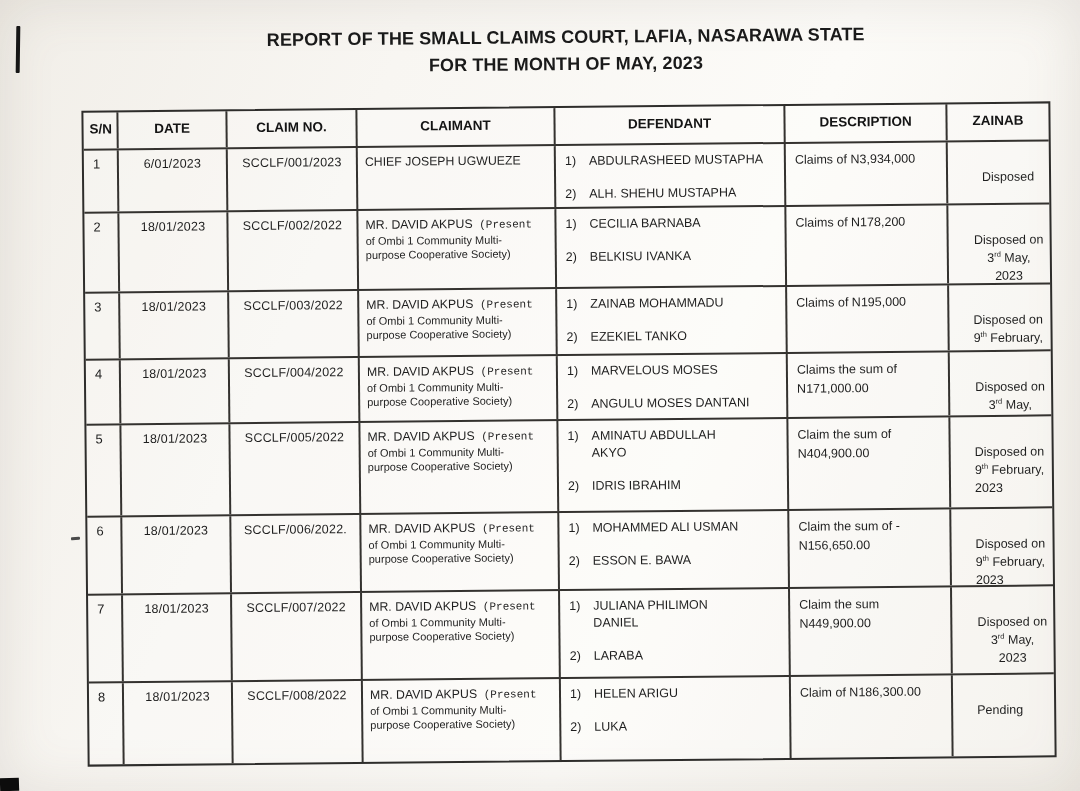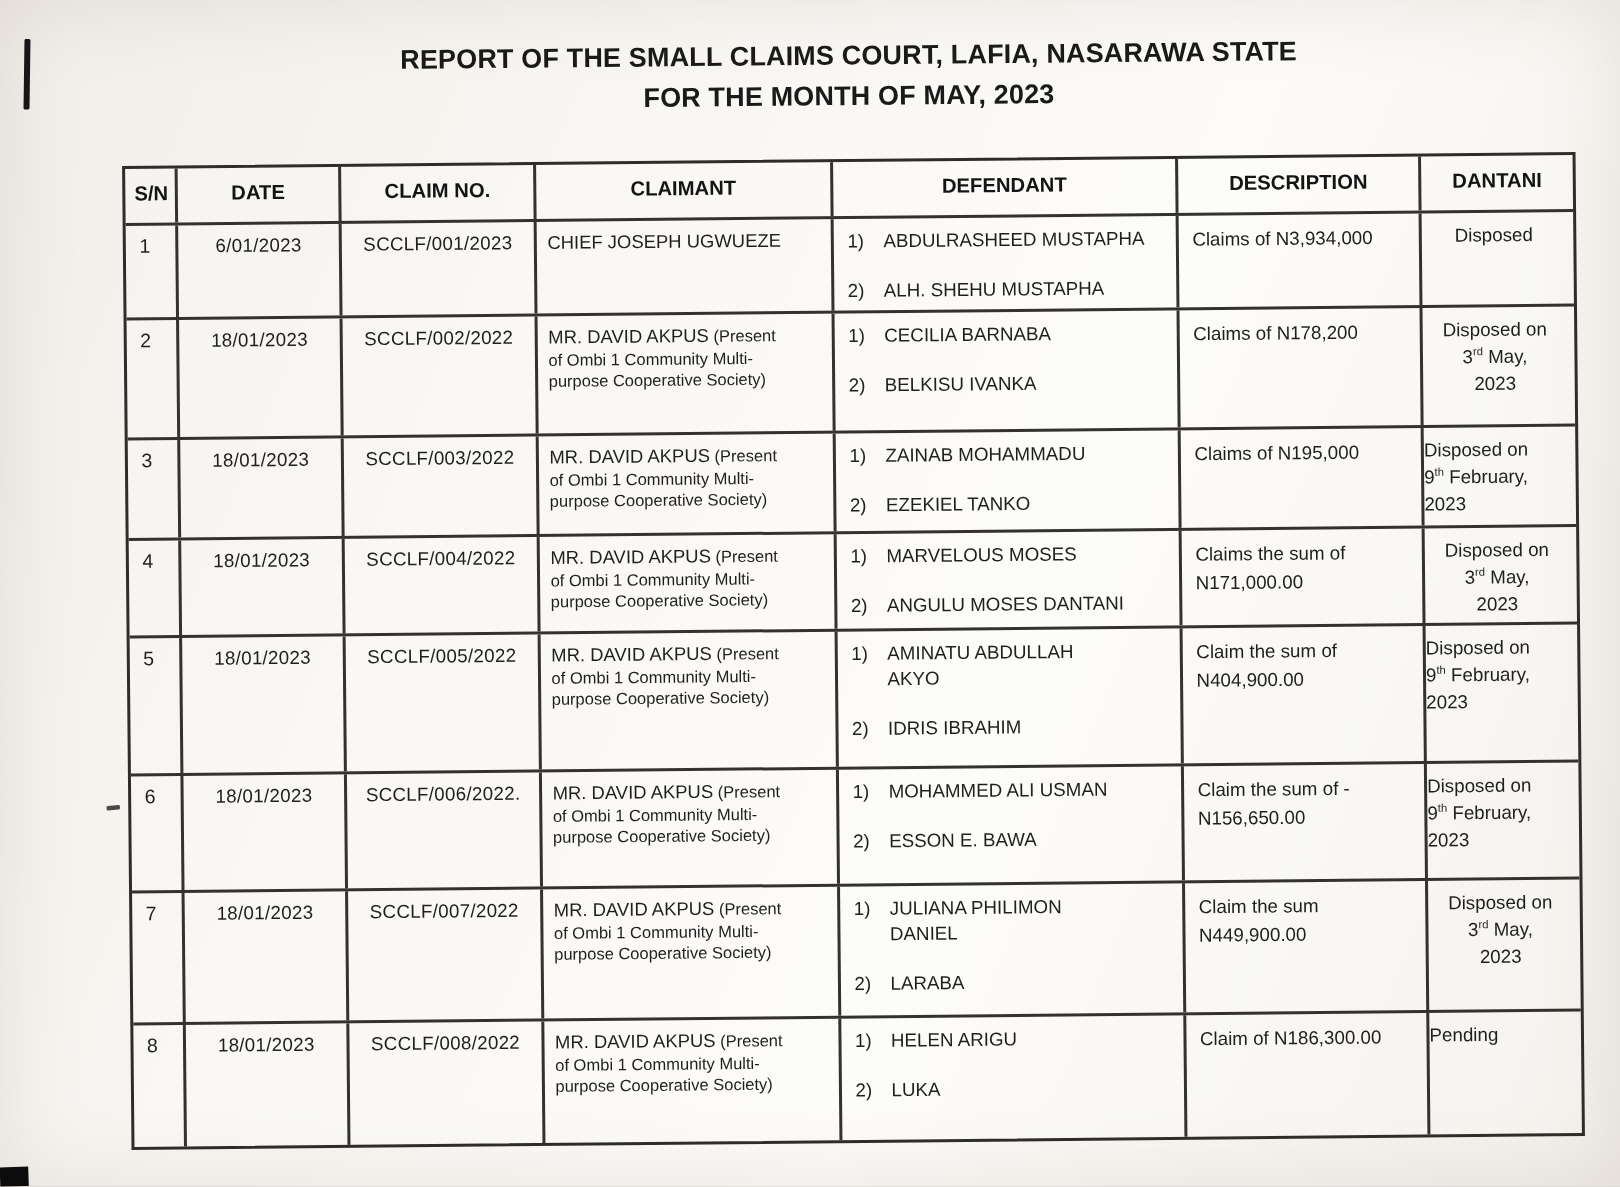--- a/index.html
+++ b/index.html
@@ -46,30 +46,30 @@
   .td:last-child { border-right:none; }
 
   .th { font-weight:700; font-size:13.5px; text-align:center; padding-top:9px; color:#141414; }
   .tr:nth-child(1) .td:nth-child(1){ text-align:right; padding-left:6px; }
 
   .sn { padding-left:9px; padding-top:6px; font-size:13px; }
   .date, .claim { text-align:center; padding-top:7px; letter-spacing:.2px; }
 
   .claimant { padding-top:6px; line-height:1.32; }
   .cname { display:inline; font-size:12.3px; }
-  .csm-inline { display:inline; font-size:11px; }
+  .csm-inline { display:inline; font-size:11px;font-family:Liberation Mono, monospace; }
   .csm-block { display:block; font-size:11px; }
 
   .defendant { padding-top:7px; padding-left:9px; }
   .def-entry { display:flex; margin-bottom:16px; line-height:1.35; }
   .dnum { flex:0 0 24px; }
   .dname { flex:1; }
 
   .desc { line-height:1.5; padding-top:7px; padding-left:9px; }
-  .remark { line-height:1.45; padding-top:6px; padding-left:0; padding-right:5px; }
+  .remark { line-height:1.45; padding-top:6px; padding-left:24px; padding-right:5px;margin-top:20px; }
   sup { font-size:.6em;text-align:center; }
 </style>
 </head>
 <body>
 
 <div class="page">
   <div class="pen-mark"></div>
   <div class="margin-dash"></div>
   <div class="corner-mark"></div>
 
@@ -79,21 +79,21 @@
       <div>FOR THE MONTH OF MAY, 2023</div>
     </div>
     <div class="rtable">
         <div class="tr">
           <div class="td th">S/N</div>
           <div class="td th">DATE</div>
           <div class="td th">CLAIM NO.</div>
           <div class="td th">CLAIMANT</div>
           <div class="td th">DEFENDANT</div>
           <div class="td th">DESCRIPTION</div>
-          <div class="td th">DANTANI</div>
+          <div class="td th">ZAINAB</div>
         </div>
         <div class="tr">
           <div class="td sn">1</div>
           <div class="td date">6/01/2023</div>
           <div class="td claim">SCCLF/001/2023</div>
           <div class="td claimant">
             <div><div class="cname">CHIEF JOSEPH UGWUEZE</div></div>
           </div>
           <div class="td defendant">
             <div class="def-entry">

